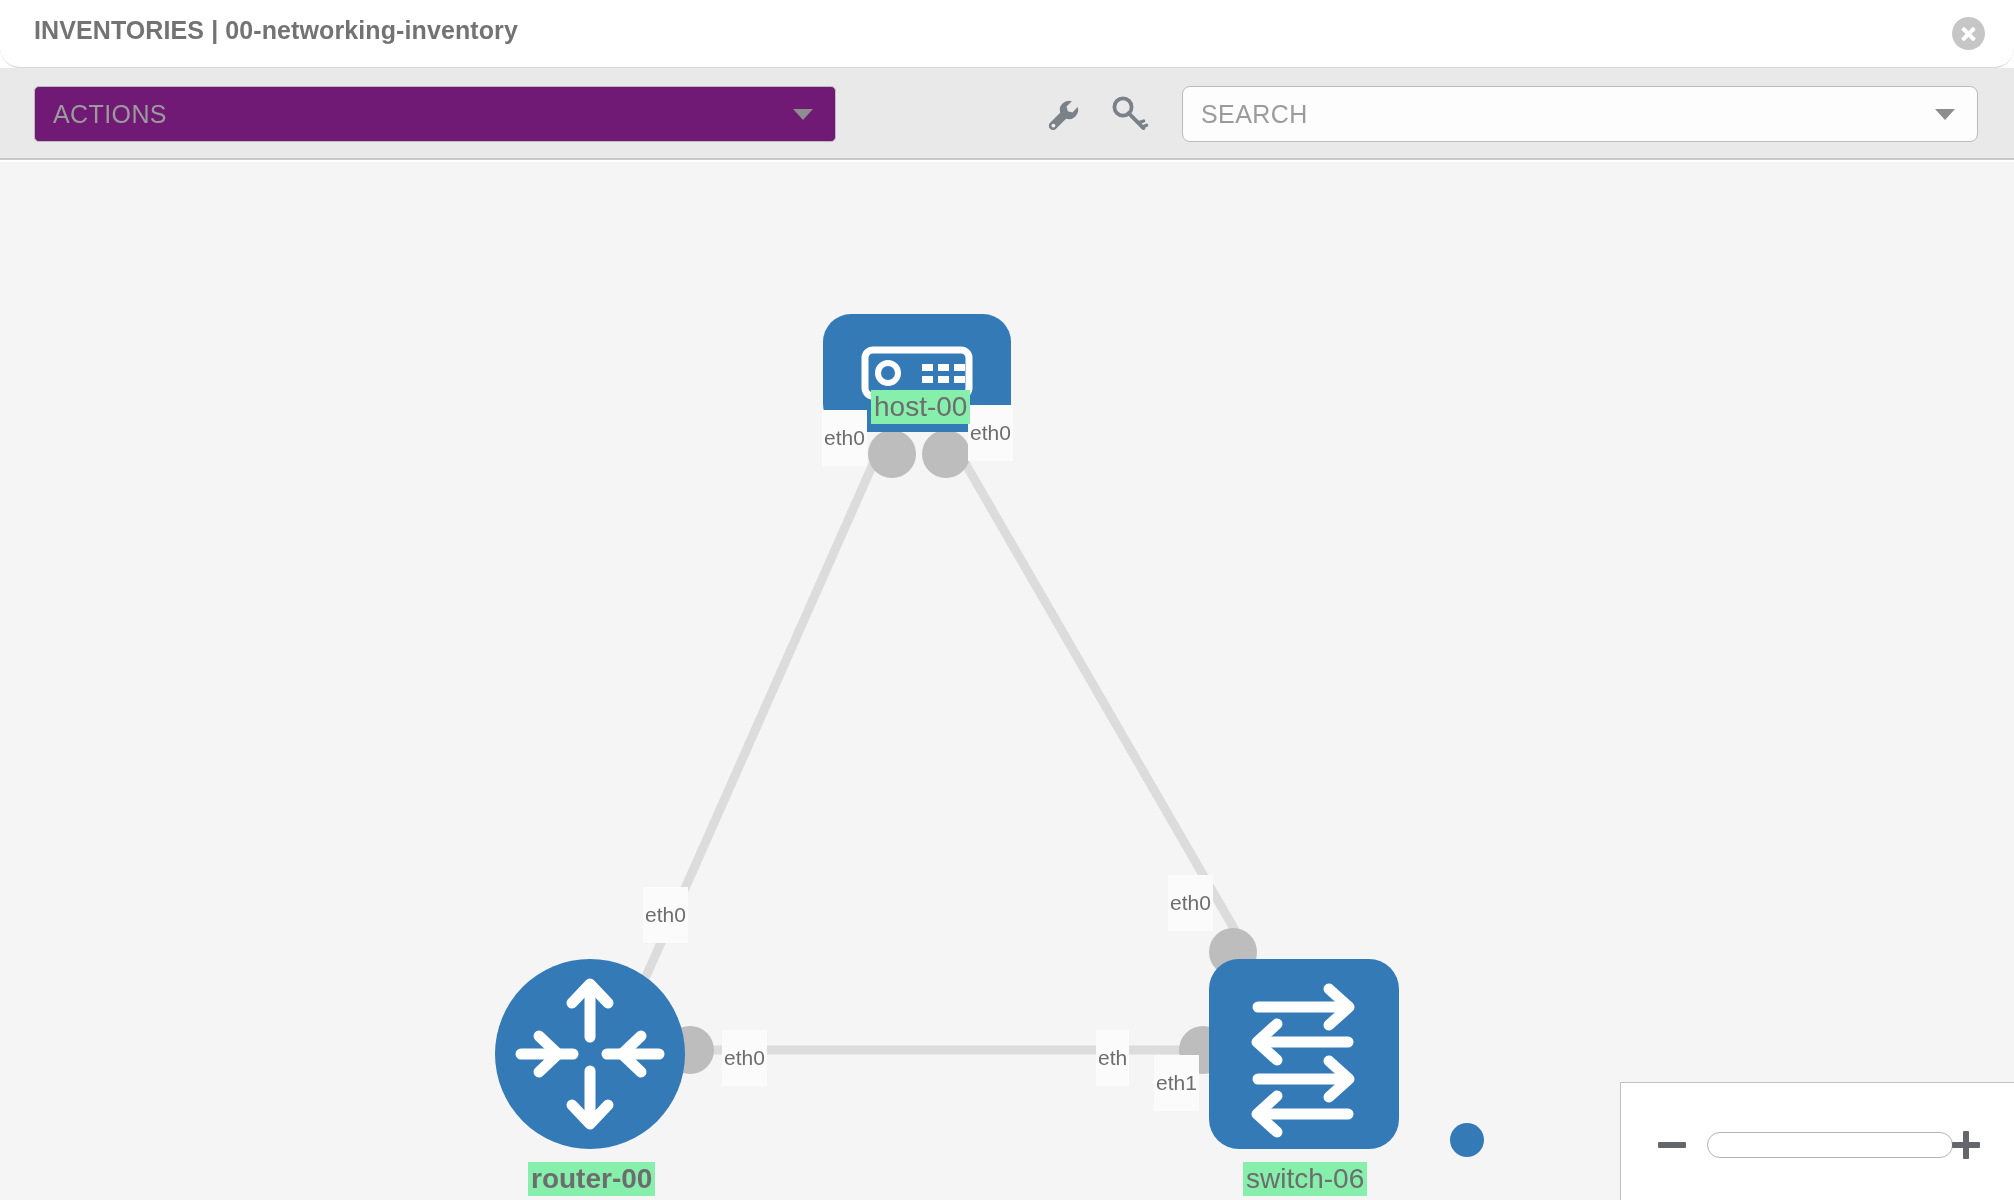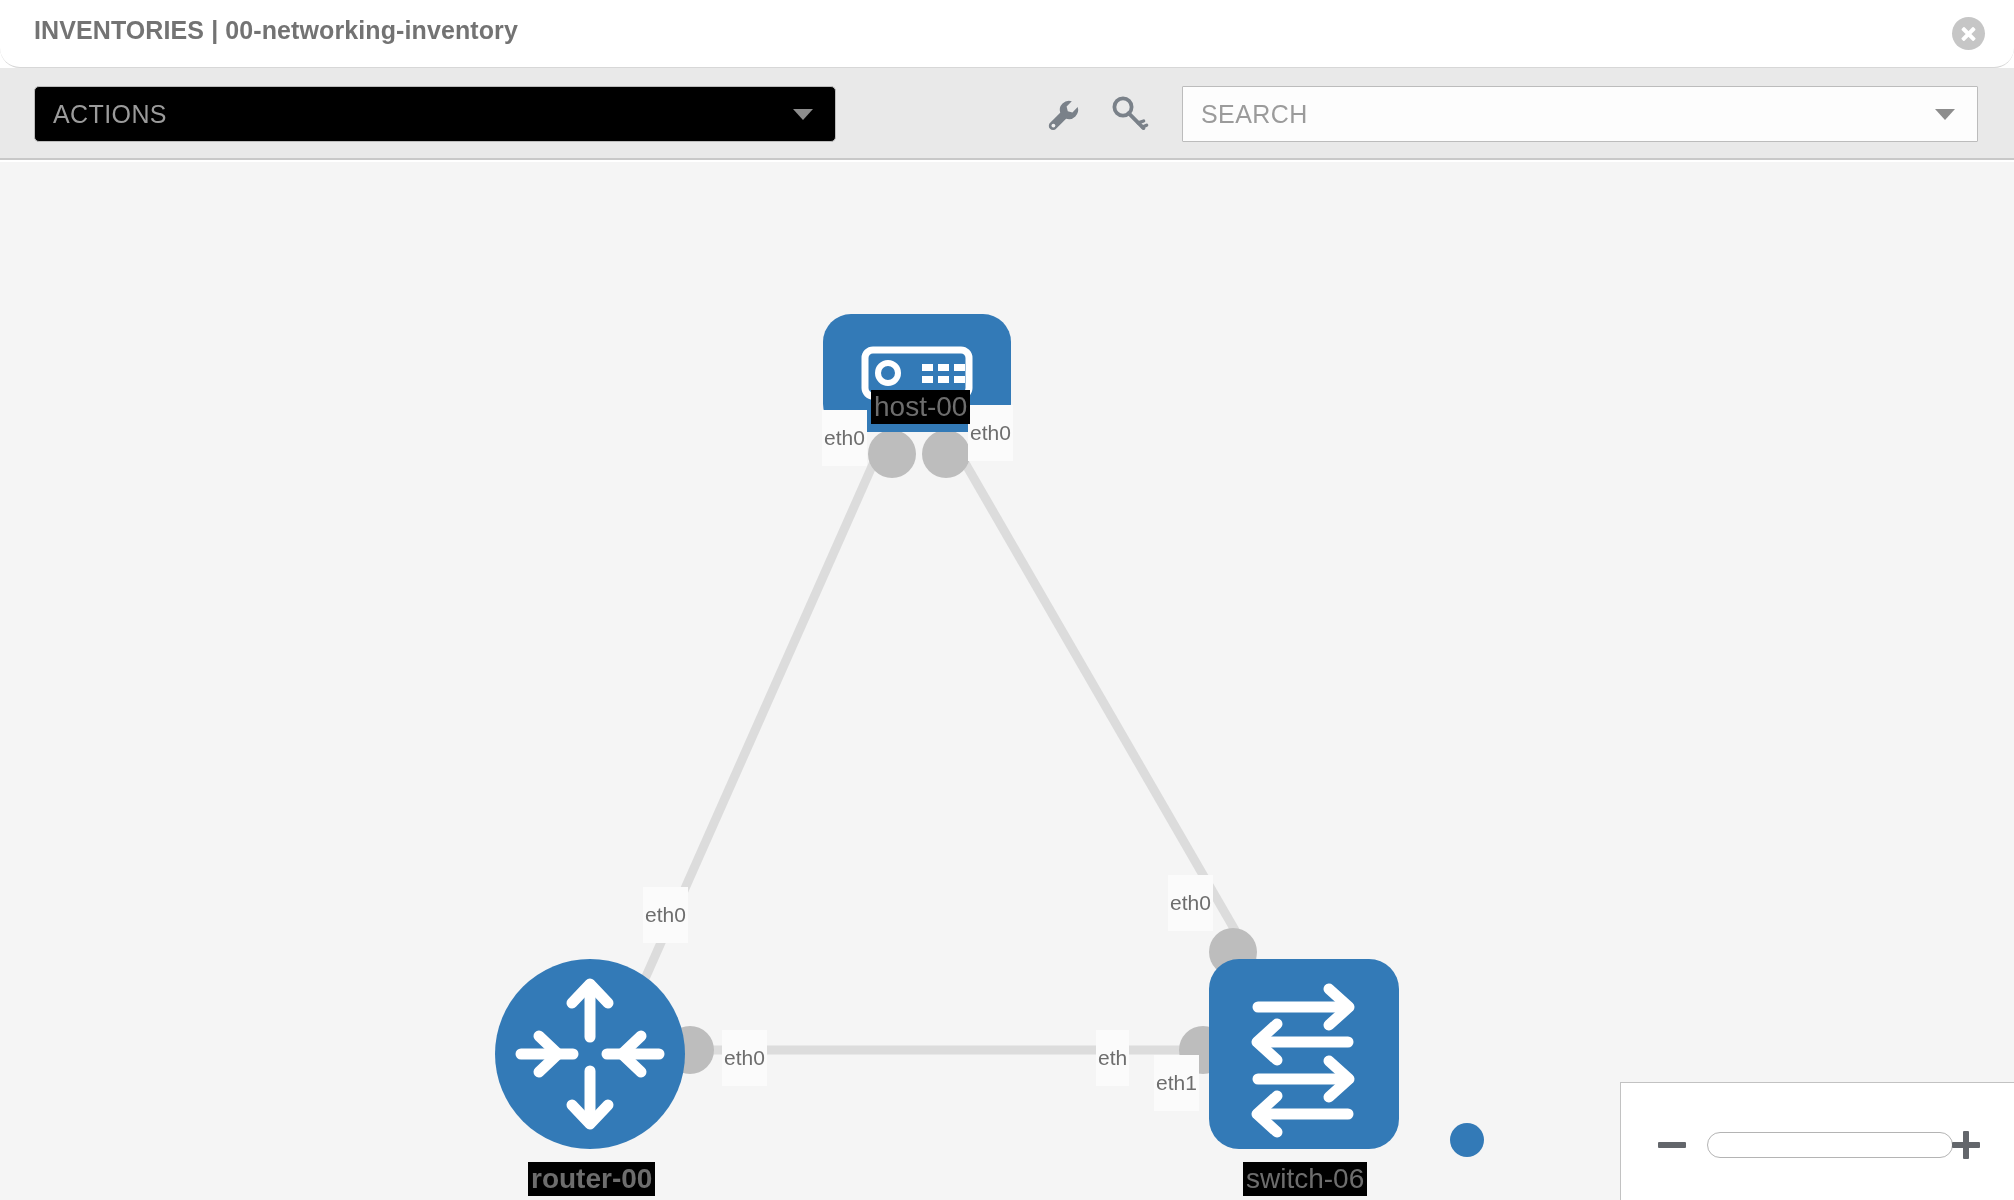--- a/index.html
+++ b/index.html
@@ -71,21 +71,21 @@
     background: #e9e9e9;
     border-bottom: 2px solid #c8c8c8;
   }
 
   .actions-select {
     position: absolute;
     left: 34px;
     top: 18px;
     width: 802px;
     height: 56px;
-    background: #000000;
+    background: #701a75;
     border: 1px solid #bcbcbc;
     border-radius: 5px;
     cursor: pointer;
   }
   .actions-select .label {
     position: absolute;
     left: 18px;
     top: 13px;
     font-size: 25px;
     color: #9b9b9b;
@@ -114,21 +114,21 @@
   #key-icon    { left: 1105px; }
 
   .search-select {
     position: absolute;
     left: 1182px;
     top: 18px;
     width: 796px;
     height: 56px;
     background: #fdfdfd;
     border: 1px solid #bcbcbc;
-    border-radius: 1px;
+    border-radius: 8px;
     cursor: text;
   }
   .search-select .label {
     position: absolute;
     left: 18px;
     top: 13px;
     font-size: 25px;
     color: #9b9b9b;
     letter-spacing: 0.4px;
   }
@@ -147,21 +147,21 @@
     left: 0; top: 0;
     width: 2014px;
     height: 1038px;
   }
 
   
   .node-label {
     position: absolute;
     font-size: 28px;
     color: #6d6d6d;
-    background: #000000;
+    background: #86efac;
     white-space: nowrap;
     padding: 0 3px;
     line-height: 34px;
   }
   .iface-label {
     position: absolute;
     font-size: 21px;
     color: #6d6d6d;
     background: #fbfbfb;
     white-space: nowrap;

